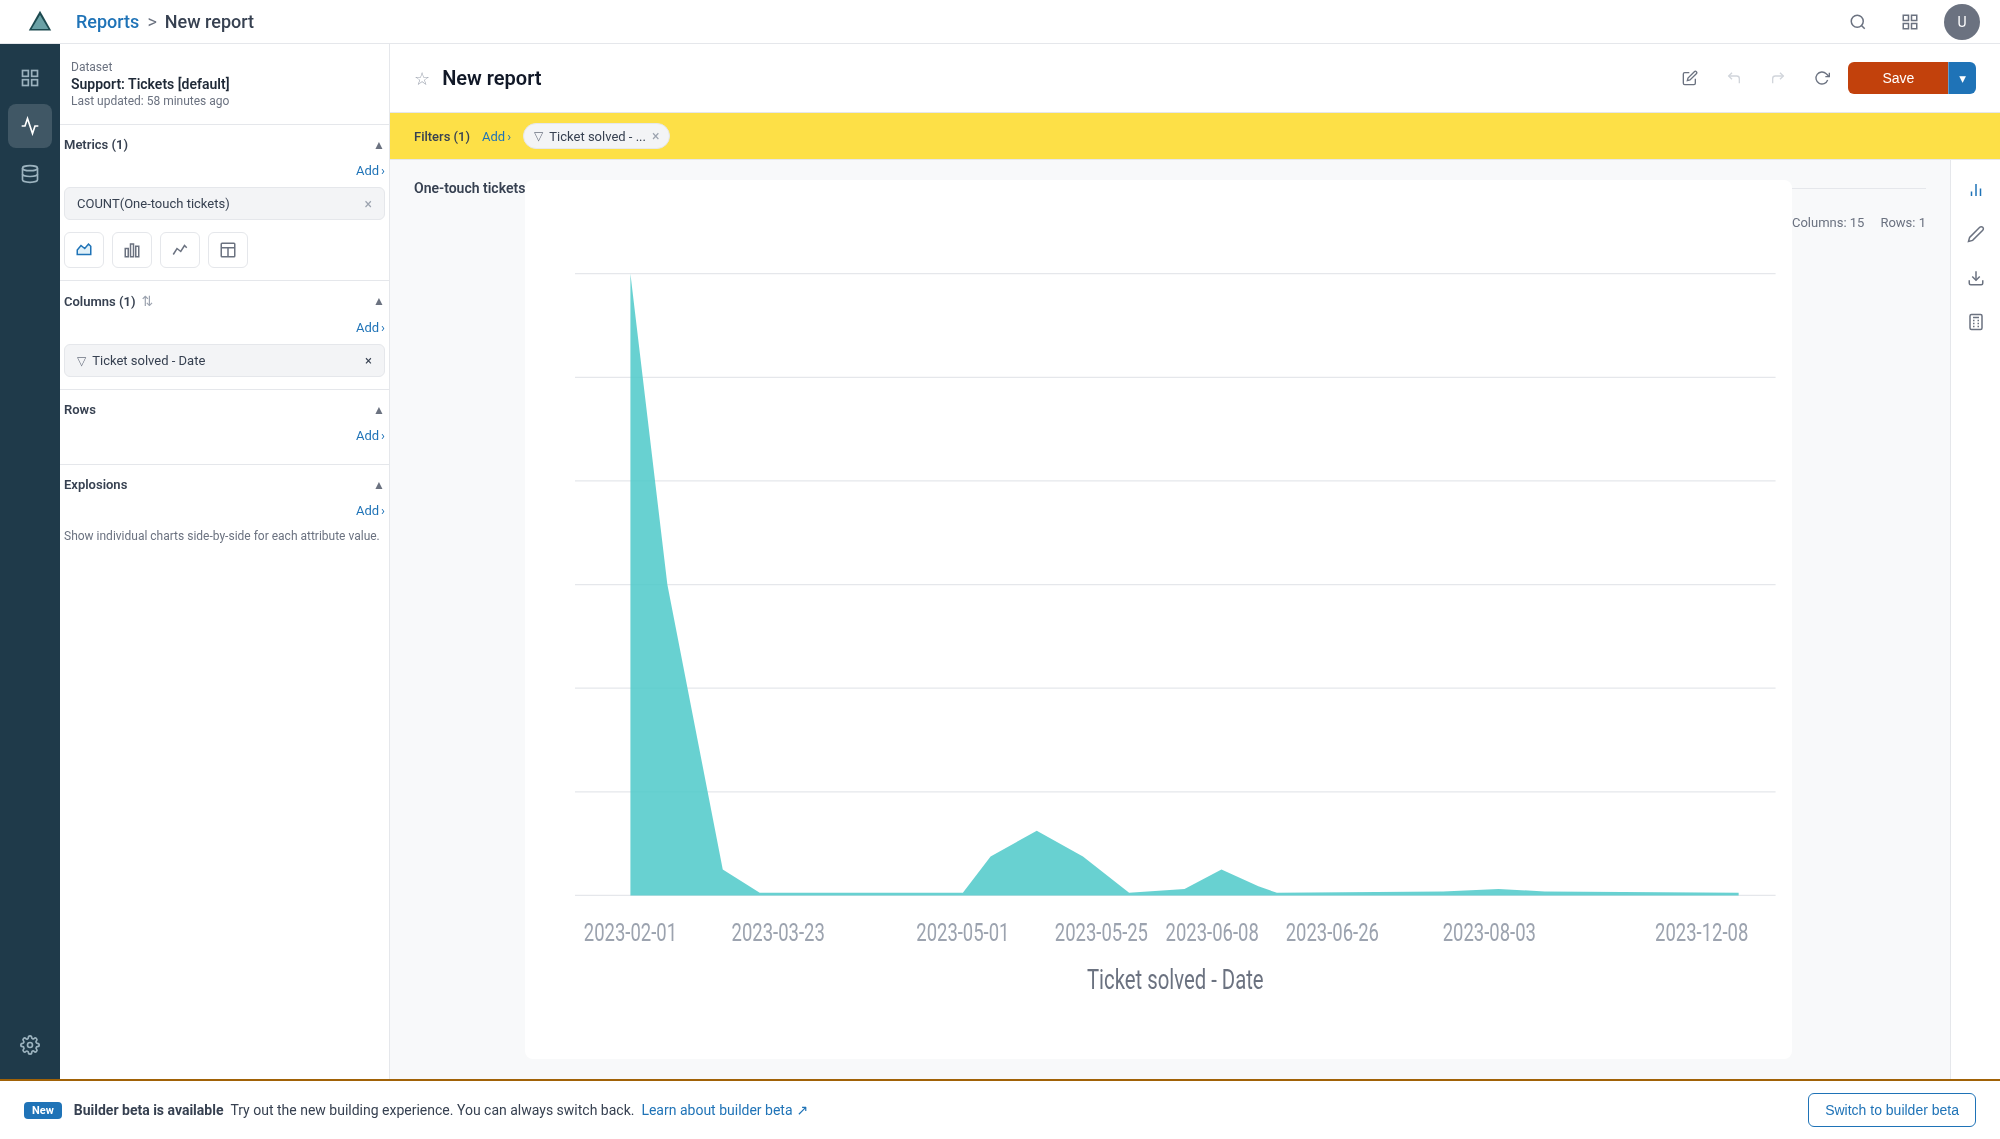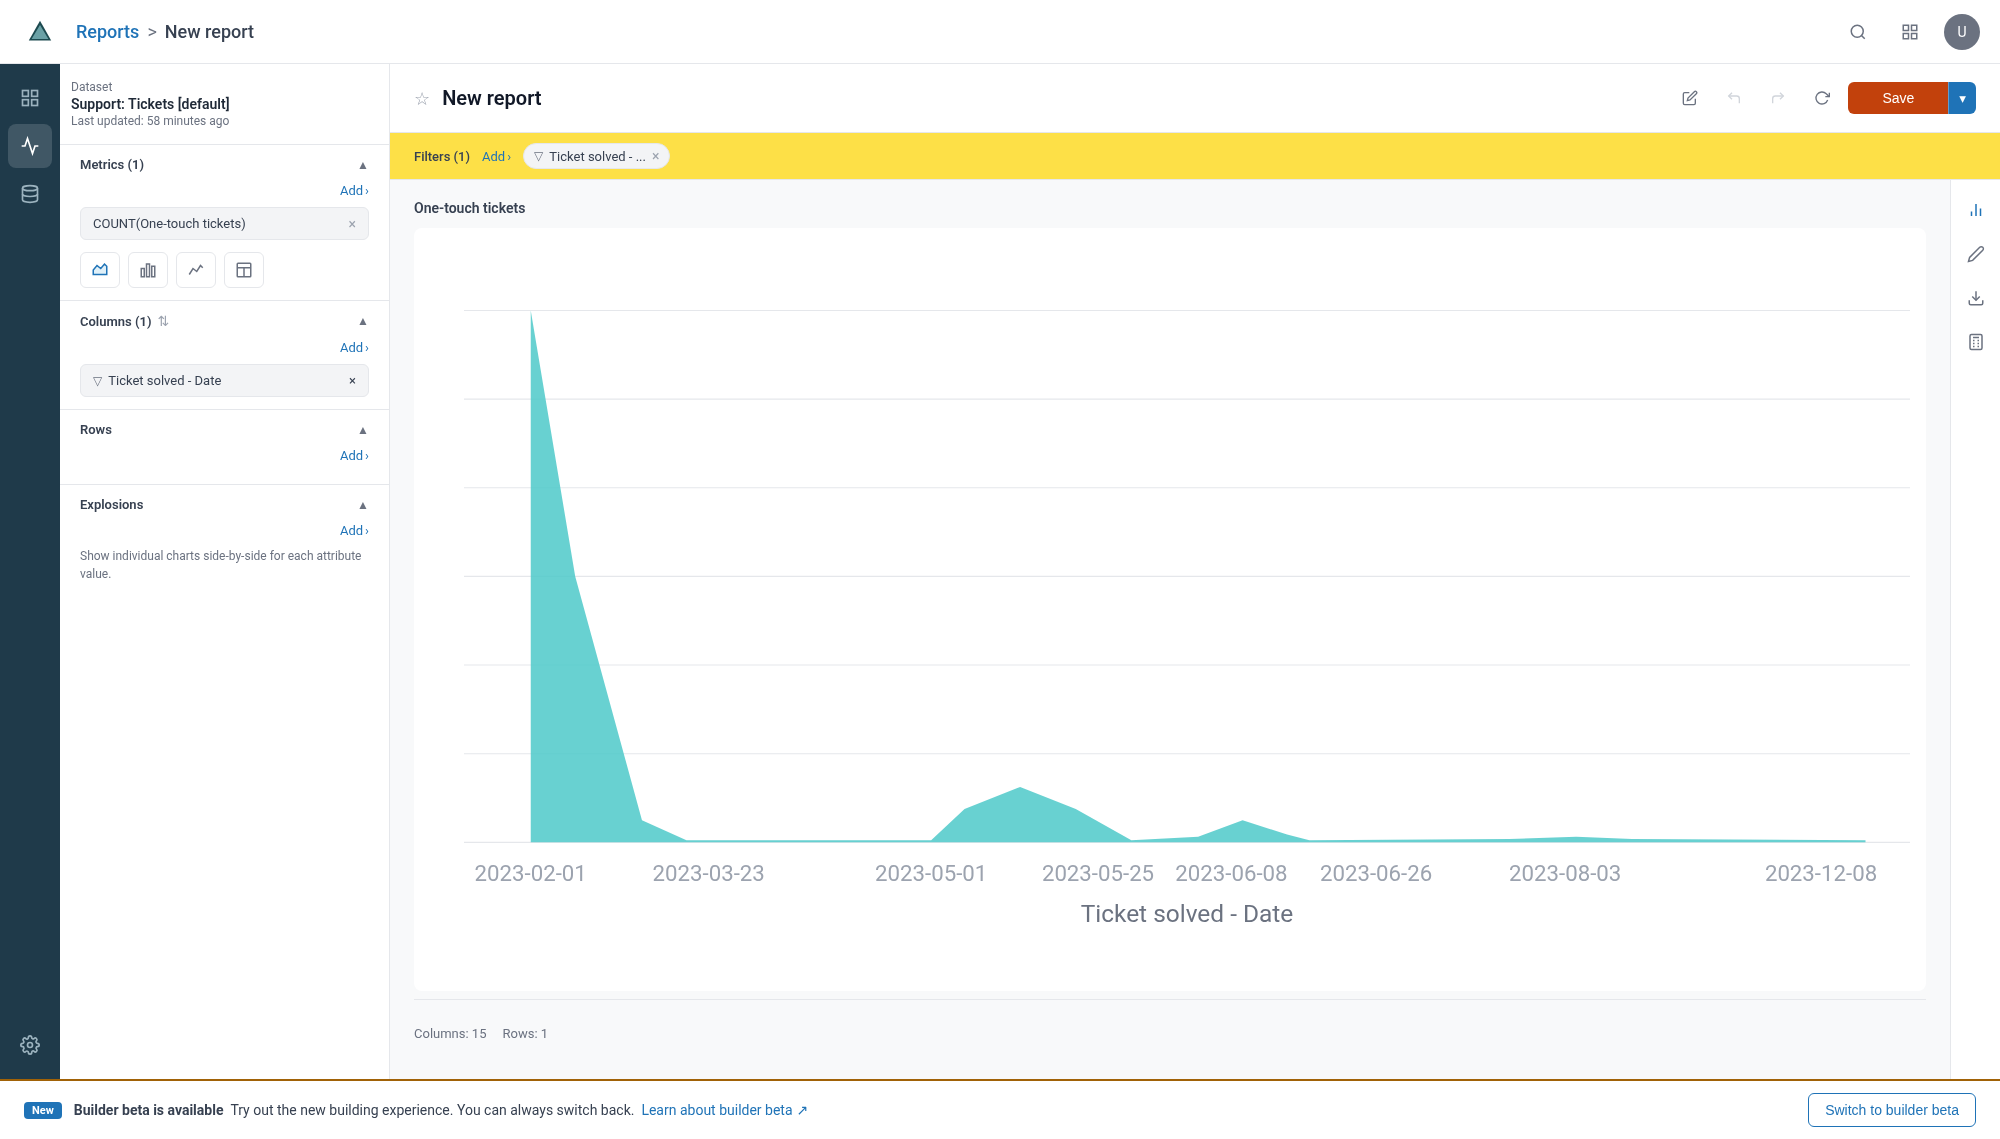--- a/index.html
+++ b/index.html
@@ -1,20 +1,20 @@
 <!DOCTYPE html>
 <html><head>
   <meta charset="utf-8">
   <style>
     * { box-sizing: border-box; margin: 0; padding: 0; }
     body { font-family: -apple-system, BlinkMacSystemFont, 'Segoe UI', Roboto, sans-serif; background: #f3f4f6; display: flex; flex-direction: column; height: 1139px; width: 2000px; overflow: hidden; }
 
     
     .topbar {
-      height: 64px;
+      height: 44px;
       background: #fff;
       border-bottom: 1px solid #e5e7eb;
       display: flex;
       align-items: center;
       padding: 0 20px;
       gap: 8px;
       flex-shrink: 0;
     }
     .topbar-brand {
       width: 40px;
@@ -98,21 +98,21 @@
     .sidebar-dataset {
       padding: 16px 11px;
       border-bottom: 1px solid #e5e7eb;
     }
     .sidebar-dataset .ds-label { font-size: 12px; color: #6b7280; }
     .sidebar-dataset .ds-name { font-size: 14px; font-weight: 600; color: #1f2937; margin-top: 2px; }
     .sidebar-dataset .ds-updated { font-size: 12px; color: #6b7280; margin-top: 2px; }
 
     .sidebar-section {
       border-bottom: 1px solid #e5e7eb;
-      padding: 12px 20px;
+      padding: 12px 4px;
     }
     .section-header {
       display: flex;
       align-items: center;
       justify-content: space-between;
       margin-bottom: 8px;
     }
     .section-title {
       font-size: 13px;
       font-weight: 600;
@@ -293,21 +293,21 @@
     .filter-chip .chip-x {
       color: #9ca3af;
       cursor: pointer;
       font-size: 14px;
     }
 
     
     .chart-area {
       flex: 1;
       display: flex;
-      flex-direction: column;
+      flex-direction: row;
       padding: 20px 24px;
       overflow: hidden;
       position: relative;
     }
     .chart-title {
       font-size: 14px;
       font-weight: 600;
       color: #374151;
       margin-bottom: 12px;
     }

